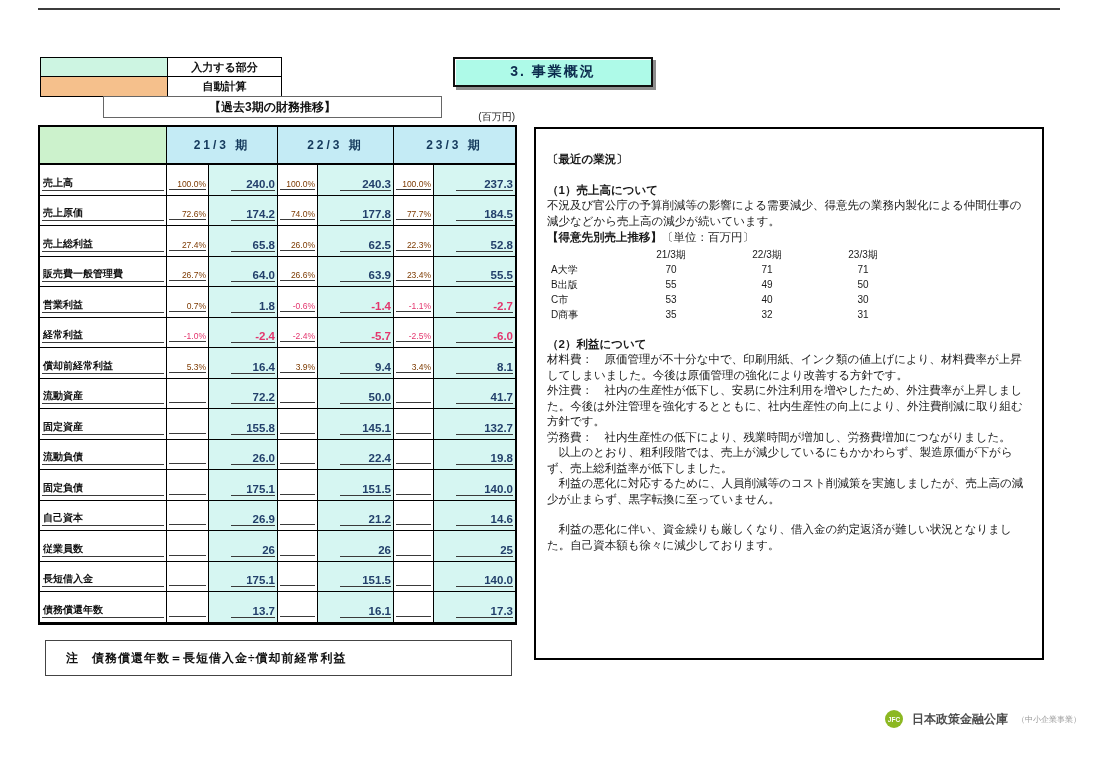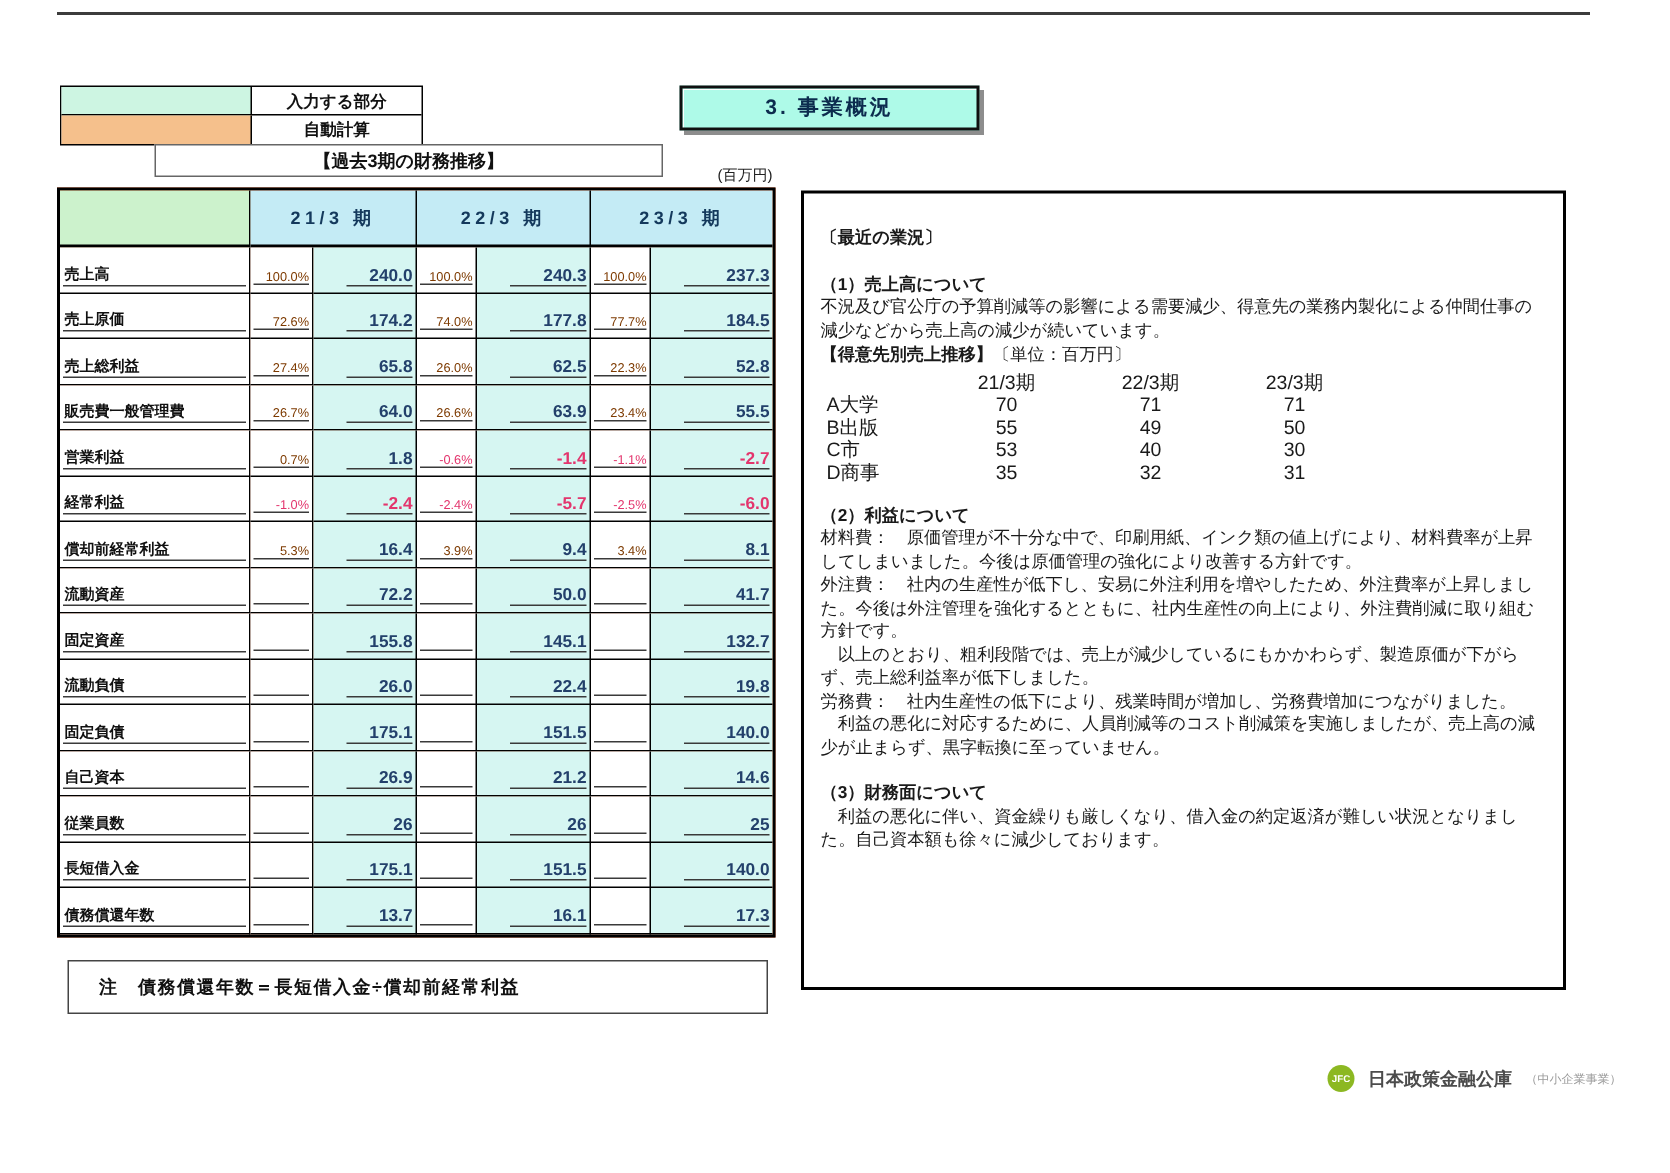--- a/index.html
+++ b/index.html
@@ -21,21 +21,21 @@
   #legend .lb1{border-bottom:1px solid #000;}
   
   #table-title{left:103px;top:96px;width:337px;height:20px;border:1px solid #666;
     display:flex;align-items:center;justify-content:center;font-size:12px;font-weight:bold;background:#fff;}
   
   #section-title{left:453px;top:57px;width:196px;height:26px;background:#aefae8;
     border:2px solid #101010;box-shadow:3px 3px 0 #8d8d8d, inset 1px 1px 0 #ffffff;
     display:flex;align-items:center;justify-content:center;font-size:14px;font-weight:bold;color:#0c2c4e;letter-spacing:2px;}
   #unit-note{left:395px;top:110px;width:120px;text-align:right;font-size:10px;color:#222;}
   
-  #fin-table{left:38px;top:125px;width:479px;height:500px;border:2px solid #000;background:#c2410c;
+  #fin-table{left:38px;top:125px;width:479px;height:500px;border:2px solid #000;background:#a21caf;
     box-sizing:border-box;display:grid;grid-template-columns:127px 42px 69px 40px 76px 40px 81px;
     grid-template-rows:38px repeat(15,1fr);}
   .hc{border-right:1px solid #000;border-bottom:2px solid #000;display:flex;align-items:center;justify-content:center;}
   .hc.corner{background:#ccf2cc;}
   .hc.period{background:#c4ebf5;grid-column:span 2;font-size:12px;font-weight:bold;color:#14395c;letter-spacing:3px;}
   .c{border-right:1px solid #000;border-bottom:1px solid #000;display:flex;align-items:flex-end;overflow:hidden;}
   .lc{border-right:none;}
   .c span.u{display:block;width:calc(100% - 4px);margin:0 2px 4px 2px;border-bottom:1px solid #3a3a3a;
     white-space:nowrap;}
   .c.lab{background:#fff;}
@@ -49,21 +49,21 @@
   
   #report-panel{left:534px;top:127px;width:510px;height:533px;border:2px solid #000;box-sizing:border-box;
     padding:23px 11px;font-size:11.5px;line-height:15.5px;color:#1a1a1a;}
   .rp-h{font-size:11.5px;font-weight:bold;}
   .sec{margin-top:15px;}
   .sech{font-weight:bold;}
   .secb{margin:0;}
   .subline{margin-top:1px;font-weight:bold;}
   .subline .unit{font-weight:normal;}
   table.subtable{border-collapse:collapse;margin:1px 0 0 2px;}
-  table.subtable th, table.subtable td{font-weight:normal;font-size:13px;line-height:15px;padding:0 2px;text-align:center;}
+  table.subtable th, table.subtable td{font-weight:normal;font-size:10px;line-height:15px;padding:0 2px;text-align:center;}
   table.subtable .sname{width:70px;text-align:left;}
   table.subtable th{font-weight:normal;}
   table.subtable .vcol{width:92px;}
   
   #note-box{left:45px;top:640px;width:465px;height:34px;border:1px solid #444;display:flex;align-items:center;}
   #note-box span{font-size:12px;font-weight:bold;padding-left:20px;letter-spacing:1px;}
   
   #jfc-logo{left:885px;top:710px;display:flex;align-items:center;gap:9px;}
   #logo-mark{width:18px;height:18px;border-radius:50%;background:#8cb822;color:#fff;font-size:6.5px;font-weight:bold;
     display:flex;align-items:center;justify-content:center;}
@@ -469,27 +469,26 @@
           <td class="vcol">31</td>
         </tr>
       </tbody>
     </table>
   </div>
 
   <div class="sec">
     <div class="sech">（2）利益について</div>
     <div class="secb">材料費：　原価管理が不十分な中で、印刷用紙、インク類の値上げにより、材料費率が上昇してしまいました。今後は原価管理の強化により改善する方針です。</div>
     <div class="secb">外注費：　社内の生産性が低下し、安易に外注利用を増やしたため、外注費率が上昇しました。今後は外注管理を強化するとともに、社内生産性の向上により、外注費削減に取り組む方針です。</div>
+    <div class="secb">労務費：　社内生産性の低下により、残業時間が増加し、労務費増加につながりました。</div>
     <div class="secb">　以上のとおり、粗利段階では、売上が減少しているにもかかわらず、製造原価が下がらず、売上総利益率が低下しました。</div>
-    <div class="secb">労務費：　社内生産性の低下により、残業時間が増加し、労務費増加につながりました。</div>
     <div class="secb">　利益の悪化に対応するために、人員削減等のコスト削減策を実施しましたが、売上高の減少が止まらず、黒字転換に至っていません。</div>
   </div>
 
   <div class="sec">
-    <div class="sech">（3）財務面について</div>
     <div class="secb">　利益の悪化に伴い、資金繰りも厳しくなり、借入金の約定返済が難しい状況となりました。自己資本額も徐々に減少しております。</div>
   </div>
 </div>
 
 <div id="note-box" class="abs">
   <span>注　債務償還年数＝長短借入金÷償却前経常利益</span>
 </div>
 
 <div id="jfc-logo" class="abs">
   <div id="logo-mark">JFC</div>

